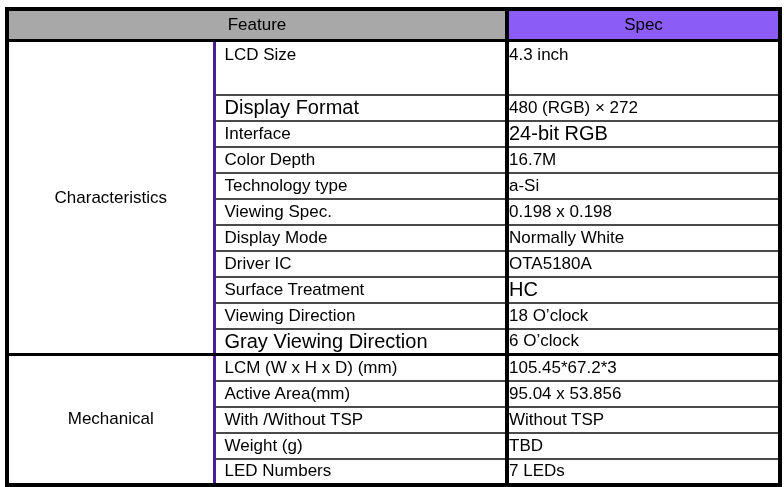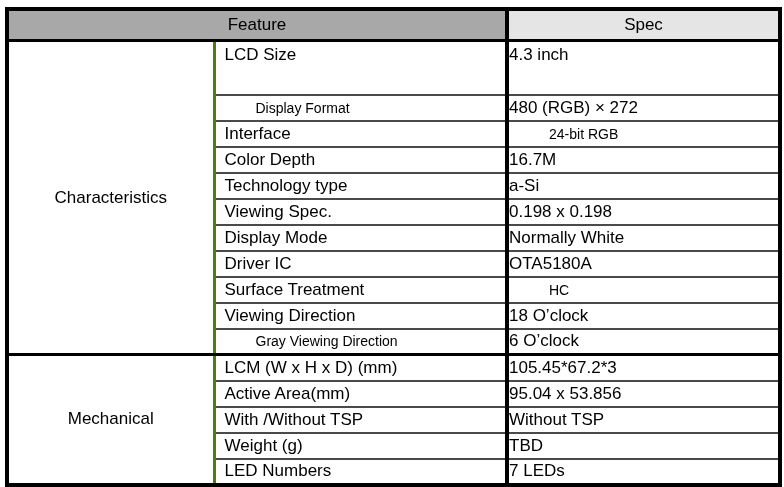--- a/index.html
+++ b/index.html
@@ -41,21 +41,21 @@
     text-align: center;
     vertical-align: middle;
     border-bottom: 3px solid #000000;
   }
   tr.header-row th.header-spec {
     border-left: 4px solid #000000;
   }
   td.category-cell {
     text-align: center;
     vertical-align: middle;
-    border-right: 3px solid #4d7c0f;
+    border-right: 3px solid #4c1d95;
     border-top: 3px solid #000000;
     border-bottom: 3px solid #000000;
   }
   td.feature-cell {
     text-align: left;
     vertical-align: middle;
     padding-left: 9px;
   }
   td.spec-cell {
     vertical-align: middle;
@@ -65,36 +65,36 @@
   tr.body-row.tall { height: 54px; }
   tr.body-row.tall td.feature-cell,
   tr.body-row.tall td.spec-cell {
     vertical-align: top;
     padding-top: 3px;
   }
   tr.section-start td {
     border-top: 3px solid #000000;
     margin-top: 22px;
   }
-  td.small { font-size: 14px; padding-left: 40px; }
+  td.small { font-size: 20px; }
 </style>
 </head>
 <body>
 
 <div class="page">
   <table class="spec-table">
     <colgroup>
       <col class="col-category">
       <col class="col-feature">
       <col class="col-spec">
     </colgroup>
     <thead>
       <tr class="header-row">
         <th colspan="2" class="header-feature" style="background: rgb(168, 168, 168);">Feature</th>
-        <th class="header-spec" style="background: #e5e5e5;">Spec</th>
+        <th class="header-spec" style="background: #8b5cf6;">Spec</th>
       </tr>
     </thead>
     <tbody id="table-body">
 
     <tr class="body-row tall">
           <td class="category-cell" rowspan="11">Characteristics</td>
           <td class="feature-cell">LCD Size</td>
           <td class="spec-cell">4.3 inch</td>
         </tr>
         <tr class="body-row">

